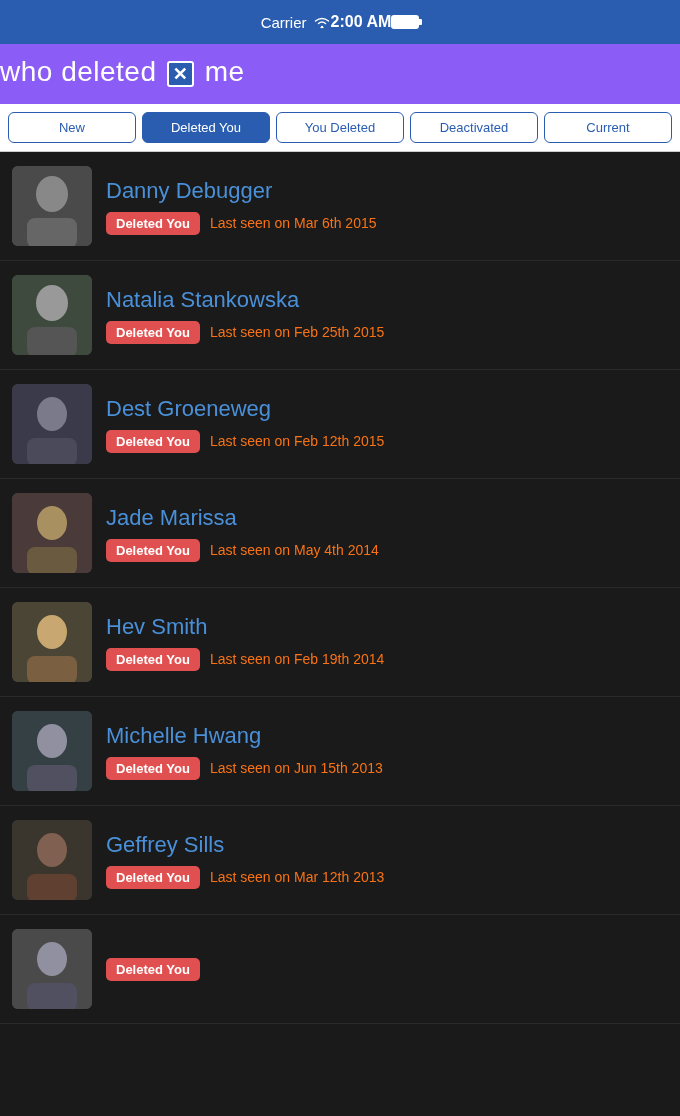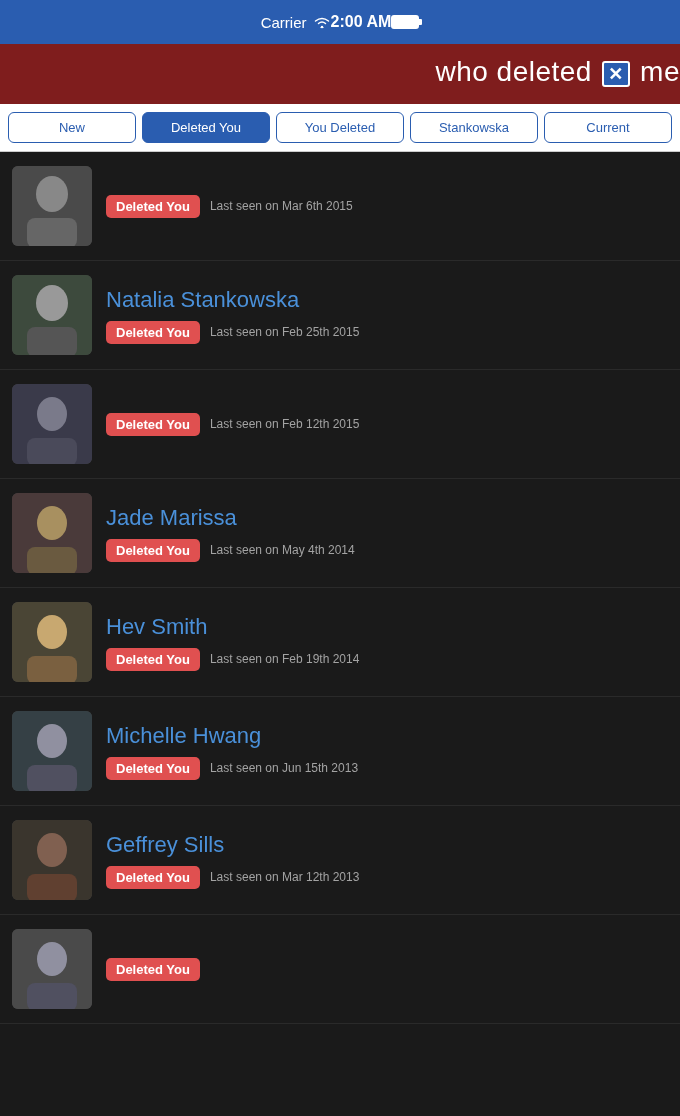--- a/index.html
+++ b/index.html
@@ -49,22 +49,22 @@
       top: 50%;
       transform: translateY(-50%);
       width: 3px;
       height: 6px;
       background: white;
       border-radius: 0 1px 1px 0;
     }
 
     
     .app-header {
-      background: #7f1d1d;
-      text-align: right;
+      background: #8b5cf6;
+      text-align: left;
       padding: 12px 0 16px;
     }
     .app-title {
       color: white;
       font-size: 28px;
       font-weight: 400;
       letter-spacing: 0.5px;
     }
     .app-title .x-badge {
       display: inline-block;
@@ -139,22 +139,22 @@
     .deleted-badge {
       background: #e05050;
       color: white;
       font-size: 13px;
       font-weight: 600;
       padding: 4px 10px;
       border-radius: 5px;
       white-space: nowrap;
     }
     .last-seen {
-      color: #a3a3a3;
-      font-size: 12px;
+      color: #f97316;
+      font-size: 14px;
     }
 
     
     .avatar svg {
       width: 100%;
       height: 100%;
     }
   </style>
 </head>
 <body>
@@ -180,34 +180,35 @@
     <span>who deleted</span>
     <span class="x-badge">✕</span>
     <span>me</span>
   </div>
 </div>
 
 <div class="tab-bar">
   <div class="tab-item">New</div>
   <div class="tab-item active">Deleted You</div>
   <div class="tab-item">You Deleted</div>
-  <div class="tab-item">Stankowska</div>
+  <div class="tab-item">Deactivated</div>
   <div class="tab-item">Current</div>
 </div>
 
 <div class="contact-list" id="contact-list">
 <div class="contact-item">
     <div class="avatar">
       <svg viewBox="0 0 80 80">
           <rect width="80" height="80" fill="#4a4a4a"></rect>
      <ellipse cx="40" cy="28" rx="16" ry="18" fill="#888"></ellipse>
      <rect x="15" y="52" width="50" height="30" rx="8" fill="#666"></rect>
     </svg>
     </div>
     <div class="contact-info">
+      <div class="contact-name">Danny Debugger</div>
       <div class="contact-meta">
         <span class="deleted-badge">Deleted You</span>
         <span class="last-seen">Last seen on Mar 6th 2015</span>
       </div>
     </div>
   </div>
     <div class="contact-item">
     <div class="avatar">
       <svg viewBox="0 0 80 80">
           <rect width="80" height="80" fill="#3d4a3d"></rect>
@@ -225,20 +226,21 @@
   </div>
     <div class="contact-item">
     <div class="avatar">
       <svg viewBox="0 0 80 80">
           <rect width="80" height="80" fill="#3a3a4a"></rect>
      <ellipse cx="40" cy="30" rx="15" ry="17" fill="#7a7a8a"></ellipse>
      <rect x="15" y="54" width="50" height="28" rx="8" fill="#4a4a5a"></rect>
     </svg>
     </div>
     <div class="contact-info">
+      <div class="contact-name">Dest Groeneweg</div>
       <div class="contact-meta">
         <span class="deleted-badge">Deleted You</span>
         <span class="last-seen">Last seen on Feb 12th 2015</span>
       </div>
     </div>
   </div>
     <div class="contact-item">
     <div class="avatar">
       <svg viewBox="0 0 80 80">
           <rect width="80" height="80" fill="#4a3a3a"></rect>

